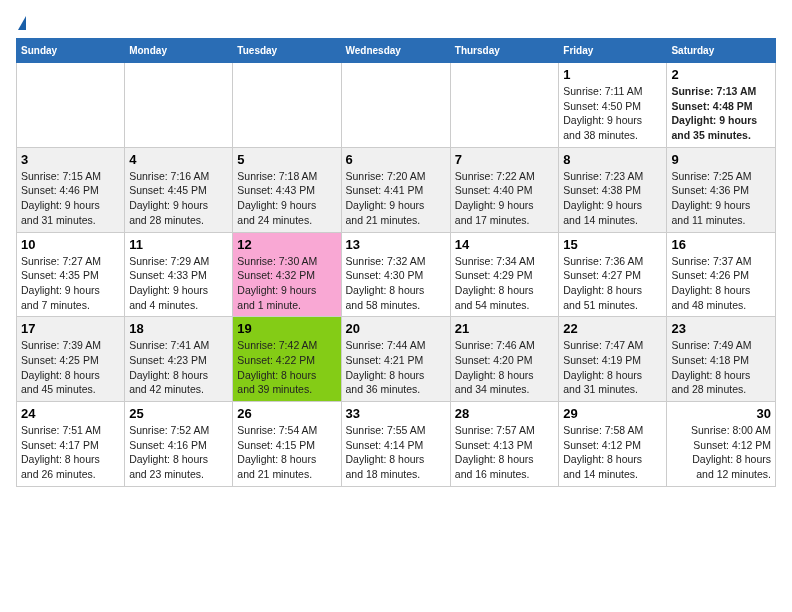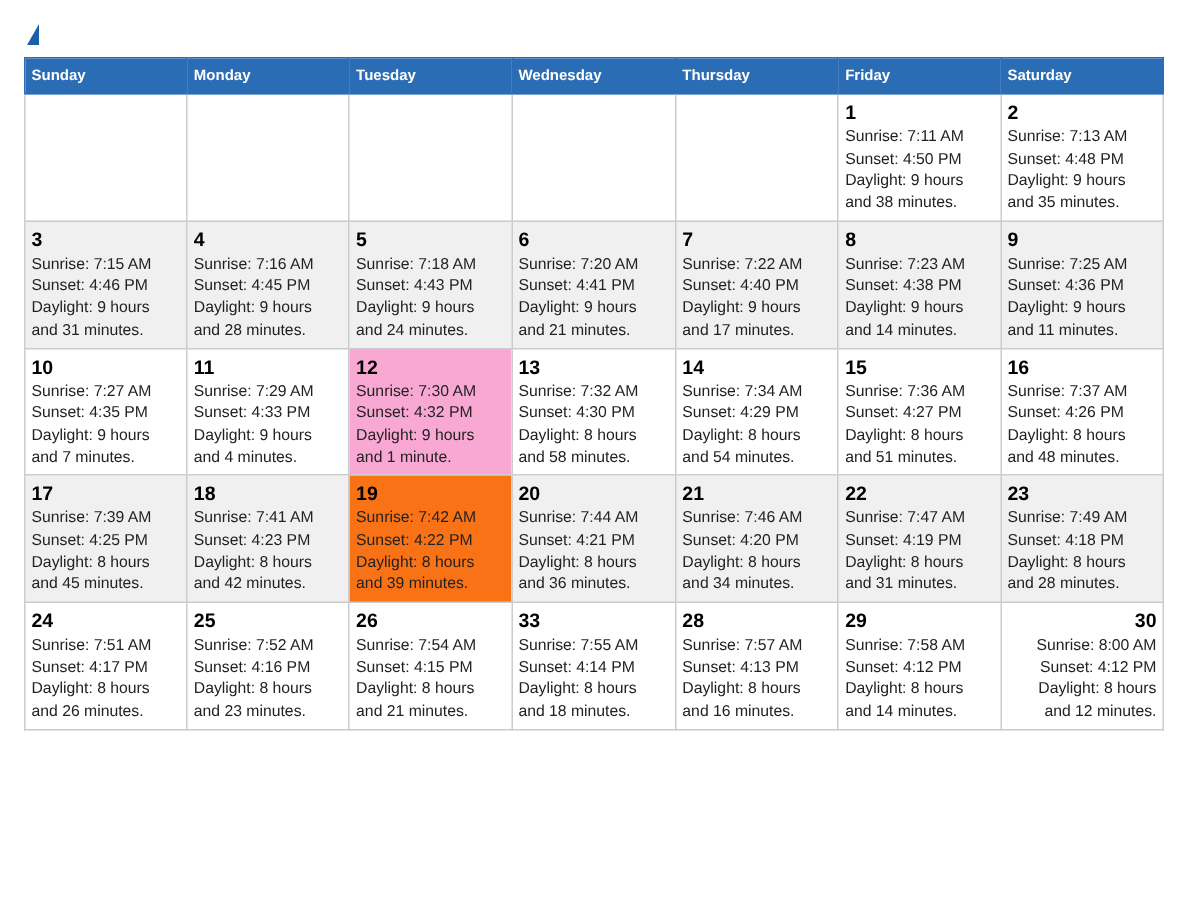--- a/index.html
+++ b/index.html
@@ -125,21 +125,21 @@
         <td class="empty-cell"></td>
         <td style="background: rgb(255, 255, 255);">
           <span class="day-num">1</span>
           <div class="day-info" style="white-space: pre-line;">Sunrise: 7:11 AM
 Sunset: 4:50 PM
 Daylight: 9 hours
 and 38 minutes.</div>
         </td>
         <td style="background: rgb(255, 255, 255);">
           <span class="day-num">2</span>
-          <div class="day-info" style="white-space: pre-line;">Sunrise: 7:13 AM
+          <div class="day-info" style="white-space: pre-line; font-weight: bold;">Sunrise: 7:13 AM
 Sunset: 4:48 PM
 Daylight: 9 hours
 and 35 minutes.</div>
         </td>
       </tr>
       <tr>
         <td style="background: rgb(240, 240, 240);">
           <span class="day-num">3</span>
           <div class="day-info" style="white-space: pre-line;">Sunrise: 7:15 AM
 Sunset: 4:46 PM
@@ -248,21 +248,21 @@
 Daylight: 8 hours
 and 45 minutes.</div>
         </td>
         <td style="background: rgb(240, 240, 240);">
           <span class="day-num">18</span>
           <div class="day-info" style="white-space: pre-line;">Sunrise: 7:41 AM
 Sunset: 4:23 PM
 Daylight: 8 hours
 and 42 minutes.</div>
         </td>
-        <td style="background: #f97316;">
+        <td style="background: #84cc16;">
           <span class="day-num">19</span>
           <div class="day-info" style="white-space: pre-line;">Sunrise: 7:42 AM
 Sunset: 4:22 PM
 Daylight: 8 hours
 and 39 minutes.</div>
         </td>
         <td style="background: rgb(240, 240, 240);">
           <span class="day-num">20</span>
           <div class="day-info" style="white-space: pre-line;">Sunrise: 7:44 AM
 Sunset: 4:21 PM

